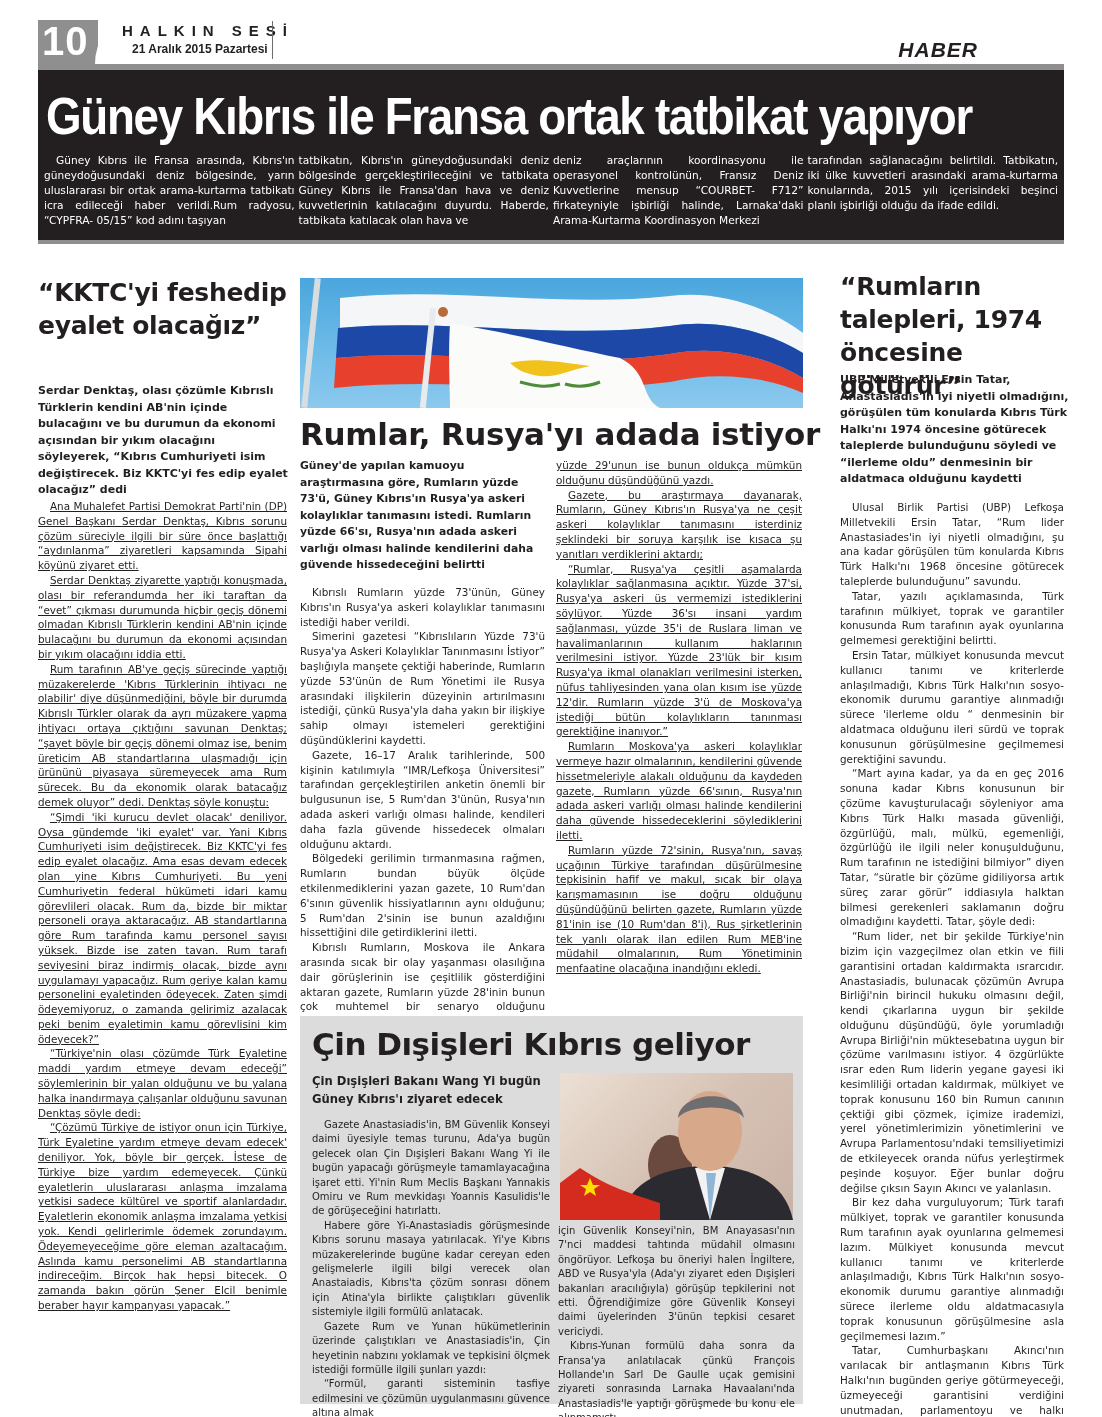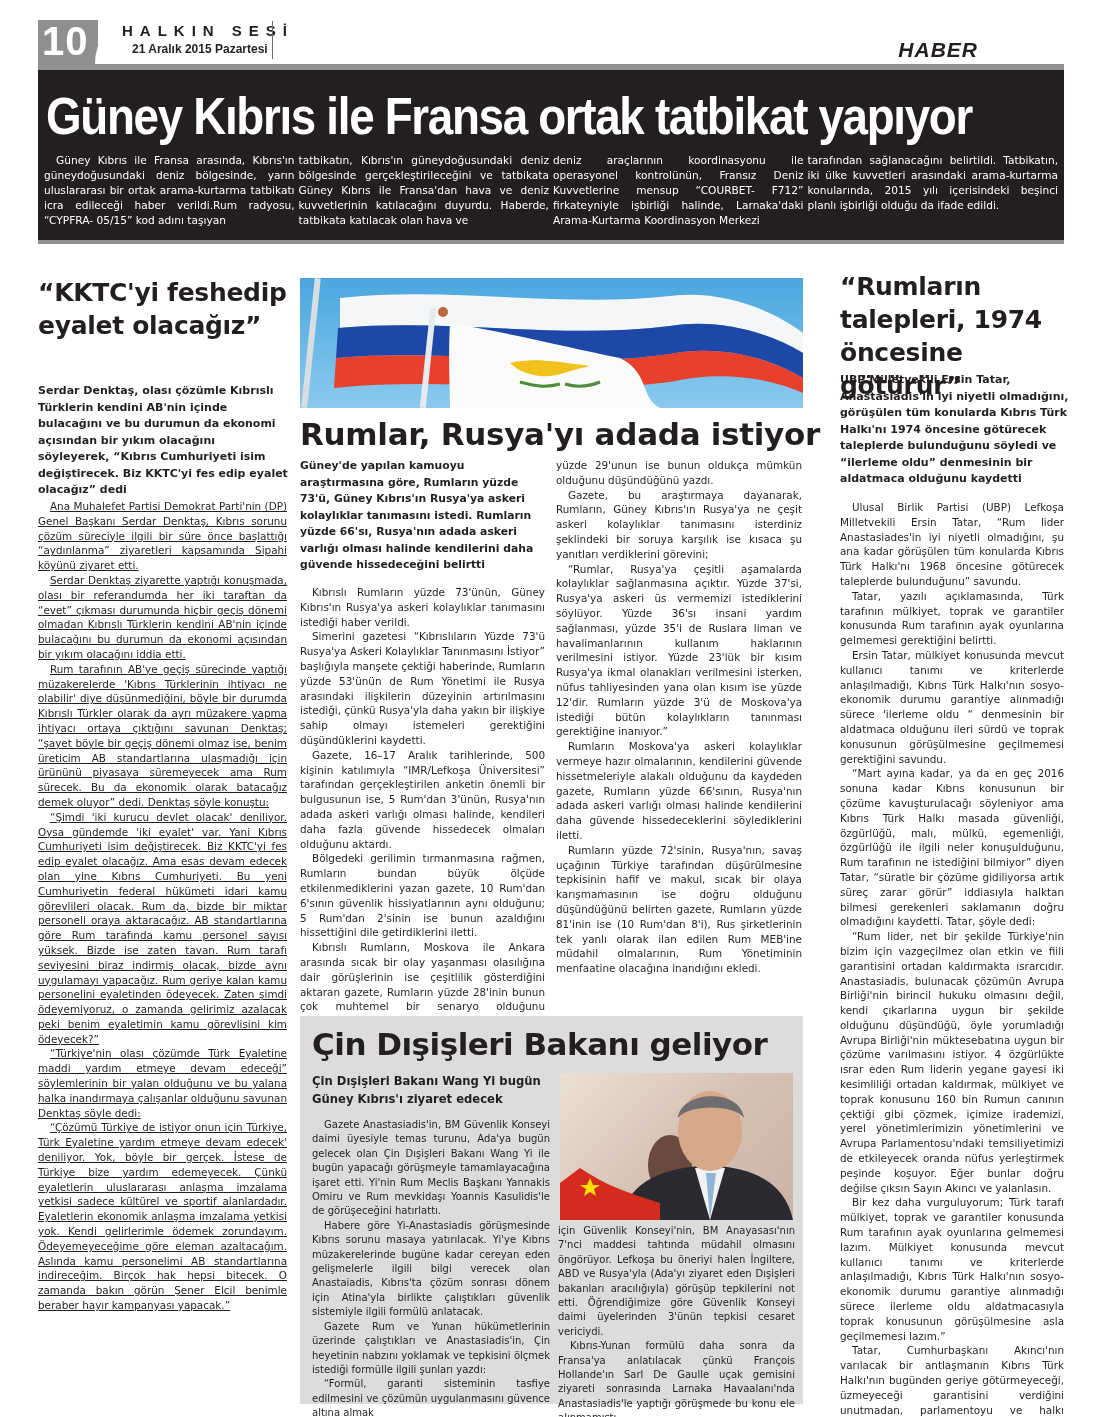--- a/index.html
+++ b/index.html
@@ -41,21 +41,21 @@
   
   .right-headline { left: 840px; top: 270px; width: 240px; }
   .right-deck { left: 840px; top: 372px; width: 240px; }
   .right-body { left: 840px; top: 500px; width: 224px; }
 
   
   .flag-photo { position: absolute; left: 300px; top: 278px; width: 503px; height: 130px; overflow: hidden; background: linear-gradient(180deg, #4aa6dd 0%, #6dbbe8 55%, #8cc9ee 100%); }
   .center-headline { position: absolute; left: 300px; top: 412px; width: 504px; font-family: "DejaVu Sans", sans-serif; font-weight: bold; font-size: 31px; line-height: 44px; color: #231f20; letter-spacing: -0.3px; white-space: nowrap; }
   .center-deck { position: absolute; left: 300px; top: 458px; width: 244px; font-family: "DejaVu Sans", sans-serif; font-weight: bold; font-size: 10.8px; line-height: 16.5px; color: #231f20; }
   .center-c1 { left: 300px; top: 585px; width: 245px; }
-  .center-c2 { left: 556px; top: 458px; width: 246px; }
+  .center-c2 { left: 556px; top: 458px; width: 246px; text-decoration: underline; }
 
   
   .china-box { position: absolute; left: 300px; top: 1016px; width: 503px; height: 388px; background: #dcdcdc; }
   .china-headline { position: absolute; left: 312px; top: 1020px; width: 484px; font-family: "DejaVu Sans", sans-serif; font-weight: bold; font-size: 31px; line-height: 48px; color: #231f20; letter-spacing: -0.5px; white-space: nowrap; }
   .china-deck { position: absolute; left: 312px; top: 1072px; width: 240px; font-family: "DejaVu Sans", sans-serif; font-weight: bold; font-size: 11.6px; line-height: 18px; color: #231f20; }
   .china-c1 { left: 312px; top: 1118px; width: 238px; font-size: 10px; line-height: 14.4px; }
   .china-photo { position: absolute; left: 560px; top: 1073px; width: 233px; height: 147px; overflow: hidden; background: linear-gradient(135deg, #ece0d4 0%, #d6c2b5 50%, #c9b3a6 100%); }
   .china-c2 { left: 558px; top: 1224px; width: 237px; font-size: 10px; line-height: 14.4px; }
 </style>
 </head>
@@ -119,28 +119,28 @@
   <div class="center-deck">Güney'de yapılan kamuoyu araştırmasına göre, Rumların yüzde 73'ü, Güney Kıbrıs'ın Rusya'ya askeri kolaylıklar tanımasını istedi. Rumların yüzde 66'sı, Rusya'nın adada askeri varlığı olması halinde kendilerini daha güvende hissedeceğini belirtti</div>
   <div class="col center-c1">
     <p>Kıbrıslı Rumların yüzde 73'ünün, Güney Kıbrıs'ın Rusya'ya askeri kolaylıklar tanımasını istediği haber verildi.</p>
     <p>Simerini gazetesi “Kıbrıslıların Yüzde 73'ü Rusya'ya Askeri Kolaylıklar Tanınmasını İstiyor” başlığıyla manşete çektiği haberinde, Rumların yüzde 53'ünün de Rum Yönetimi ile Rusya arasındaki ilişkilerin düzeyinin artırılmasını istediği, çünkü Rusya'yla daha yakın bir ilişkiye sahip olmayı istemeleri gerektiğini düşündüklerini kaydetti.</p>
     <p>Gazete, 16–17 Aralık tarihlerinde, 500 kişinin katılımıyla “IMR/Lefkoşa Üniversitesi” tarafından gerçekleştirilen anketin önemli bir bulgusunun ise, 5 Rum'dan 3'ünün, Rusya'nın adada askeri varlığı olması halinde, kendileri daha fazla güvende hissedecek olmaları olduğunu aktardı.</p>
     <p>Bölgedeki gerilimin tırmanmasına rağmen, Rumların bundan büyük ölçüde etkilenmediklerini yazan gazete, 10 Rum'dan 6'sının güvenlik hissiyatlarının aynı olduğunu; 5 Rum'dan 2'sinin ise bunun azaldığını hissettiğini dile getirdiklerini iletti.</p>
     <p>Kıbrıslı Rumların, Moskova ile Ankara arasında sıcak bir olay yaşanması olasılığına dair görüşlerinin ise çeşitlilik gösterdiğini aktaran gazete, Rumların yüzde 28'inin bunun çok muhtemel bir senaryo olduğunu düşündüğünü,</p>
   </div>
   <div class="col center-c2">
     <p class="cont">yüzde 29'unun ise bunun oldukça mümkün olduğunu düşündüğünü yazdı.</p>
-    <p>Gazete, bu araştırmaya dayanarak, Rumların, Güney Kıbrıs'ın Rusya'ya ne çeşit askeri kolaylıklar tanımasını isterdiniz şeklindeki bir soruya karşılık ise kısaca şu yanıtları verdiklerini görevini;</p>
+    <p>Gazete, bu araştırmaya dayanarak, Rumların, Güney Kıbrıs'ın Rusya'ya ne çeşit askeri kolaylıklar tanımasını isterdiniz şeklindeki bir soruya karşılık ise kısaca şu yanıtları verdiklerini aktardı;</p>
     <p>“Rumlar, Rusya'ya çeşitli aşamalarda kolaylıklar sağlanmasına açıktır. Yüzde 37'si, Rusya'ya askeri üs vermemizi istediklerini söylüyor. Yüzde 36'sı insani yardım sağlanması, yüzde 35'i de Ruslara liman ve havalimanlarının kullanım haklarının verilmesini istiyor. Yüzde 23'lük bir kısım Rusya'ya ikmal olanakları verilmesini isterken, nüfus tahliyesinden yana olan kısım ise yüzde 12'dir. Rumların yüzde 3'ü de Moskova'ya istediği bütün kolaylıkların tanınması gerektiğine inanıyor.”</p>
     <p>Rumların Moskova'ya askeri kolaylıklar vermeye hazır olmalarının, kendilerini güvende hissetmeleriyle alakalı olduğunu da kaydeden gazete, Rumların yüzde 66'sının, Rusya'nın adada askeri varlığı olması halinde kendilerini daha güvende hissedeceklerini söylediklerini iletti.</p>
     <p>Rumların yüzde 72'sinin, Rusya'nın, savaş uçağının Türkiye tarafından düşürülmesine tepkisinin hafif ve makul, sıcak bir olaya karışmamasının ise doğru olduğunu düşündüğünü belirten gazete, Rumların yüzde 81'inin ise (10 Rum'dan 8'i), Rus şirketlerinin tek yanlı olarak ilan edilen Rum MEB'ine müdahil olmalarının, Rum Yönetiminin menfaatine olacağına inandığını ekledi.</p>
   </div>
 
   <div class="china-box"></div>
-  <div class="china-headline">Çin Dışişleri Bakanı geliyor</div>
+  <div class="china-headline">Çin Dışişleri Kıbrıs geliyor</div>
   <div class="china-deck">Çin Dışişleri Bakanı Wang Yi bugün Güney Kıbrıs'ı ziyaret edecek</div>
   <div class="col china-c1">
     <p>Gazete Anastasiadis'in, BM Güvenlik Konseyi daimi üyesiyle temas turunu, Ada'ya bugün gelecek olan Çin Dışişleri Bakanı Wang Yi ile bugün yapacağı görüşmeyle tamamlayacağına işaret etti. Yi'nin Rum Meclis Başkanı Yannakis Omiru ve Rum mevkidaşı Yoannis Kasulidis'le de görüşeceğini hatırlattı.</p>
     <p>Habere göre Yi-Anastasiadis görüşmesinde Kıbrıs sorunu masaya yatırılacak. Yi'ye Kıbrıs müzakerelerinde bugüne kadar cereyan eden gelişmelerle ilgili bilgi verecek olan Anastaiadis, Kıbrıs'ta çözüm sonrası dönem için Atina'yla birlikte çalıştıkları güvenlik sistemiyle ilgili formülü anlatacak.</p>
     <p>Gazete Rum ve Yunan hükümetlerinin üzerinde çalıştıkları ve Anastasiadis'in, Çin heyetinin nabzını yoklamak ve tepkisini ölçmek istediği formülle ilgili şunları yazdı:</p>
     <p>“Formül, garanti sisteminin tasfiye edilmesini ve çözümün uygulanmasını güvence altına almak</p>
   </div>
   <div class="china-photo" title="Wang Yi with Chinese flag">
     <svg width="233" height="147" viewBox="0 0 233 147">
       <ellipse cx="110" cy="92" rx="22" ry="30" fill="#6a4a3e"></ellipse>

